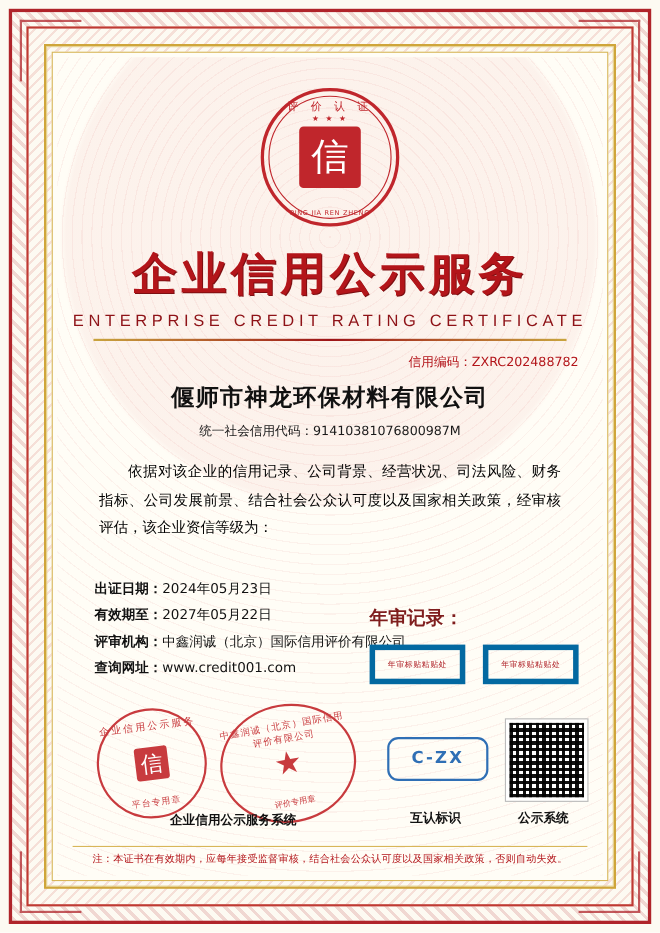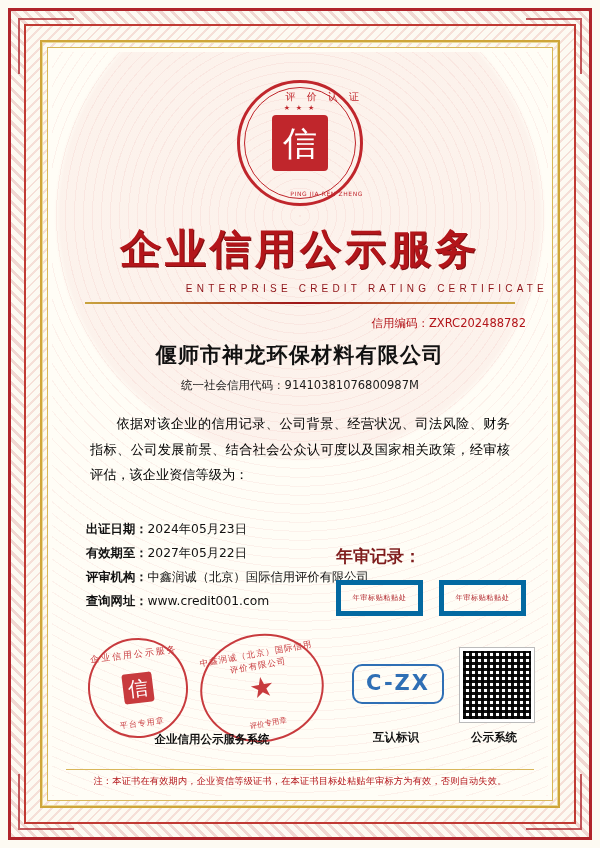--- a/index.html
+++ b/index.html
@@ -112,21 +112,21 @@
     border-radius: 4px;
     color: #fff;
     font-size: 34px;
     line-height: 56px;
     text-align: center;
     font-family: "DejaVu Sans", sans-serif;
   }
   .emblem-top-text, .emblem-bottom-text {
     position: absolute;
     left: 0; right: 0;
-    text-align: right;
+    text-align: center;
     color: #c0262c;
     font-family: "DejaVu Sans", sans-serif;
   }
   .emblem-top-text {
     top: 10px;
     font-size: 10px;
     letter-spacing: 4px;
   }
   .emblem-bottom-text {
     bottom: 9px;
@@ -149,24 +149,24 @@
     text-align: center;
     color: #b3151a;
     font-family: "DejaVu Sans", sans-serif;
     font-weight: bold;
     font-size: 41px;
     letter-spacing: 4px;
     text-shadow: 1px 1px 0 #7d0f12;
   }
   .title-en {
     margin-top: 6px;
-    text-align: right;
+    text-align: center;
     color: #8e1217;
     font-family: "Liberation Sans", sans-serif;
-    font-size: 10px;
+    font-size: 15px;
     letter-spacing: 4.2px;
   }
   .title-rule {
     margin: 8px auto 0;
     width: 430px;
     height: 2px;
     background: linear-gradient(90deg, #c9a43e, #9e1418, #c9a43e);
   }
 
   
@@ -346,21 +346,21 @@
   }
   .logo-ezx {
     position: absolute;
     left: 300px;
     top: 30px;
     width: 88px;
     height: 36px;
     border: 2px solid #2f6fb5;
     border-radius: 10px;
     color: #2f6fb5;
-    font-size: 21px;
+    font-size: 15px;
     font-weight: bold;
     line-height: 34px;
     text-align: center;
     letter-spacing: 2px;
     font-family: "DejaVu Sans", sans-serif;
   }
   .qr {
     position: absolute;
     left: 408px;
     top: 14px;
@@ -505,16 +505,16 @@
 
       <div class="footer-caption cap-left">
         <div>企业信用公示服务系统</div>
 
       </div>
       <div class="footer-caption cap-ezx">互认标识</div>
       <div class="footer-caption cap-qr">公示系统</div>
     </div>
 
     <div class="note-rule"></div>
-    <div class="note">注：本证书在有效期内，企业资信等级证书，在本证书目标处粘贴年审标方为有效，否则自动失效。</div>
+    <div class="note">注：本证书在有效期内，应每年接受监督审核，结合社会公众认可度以及国家相关政策，否则自动失效。</div>
 
   </div>
 </div>
 
 </body></html>

